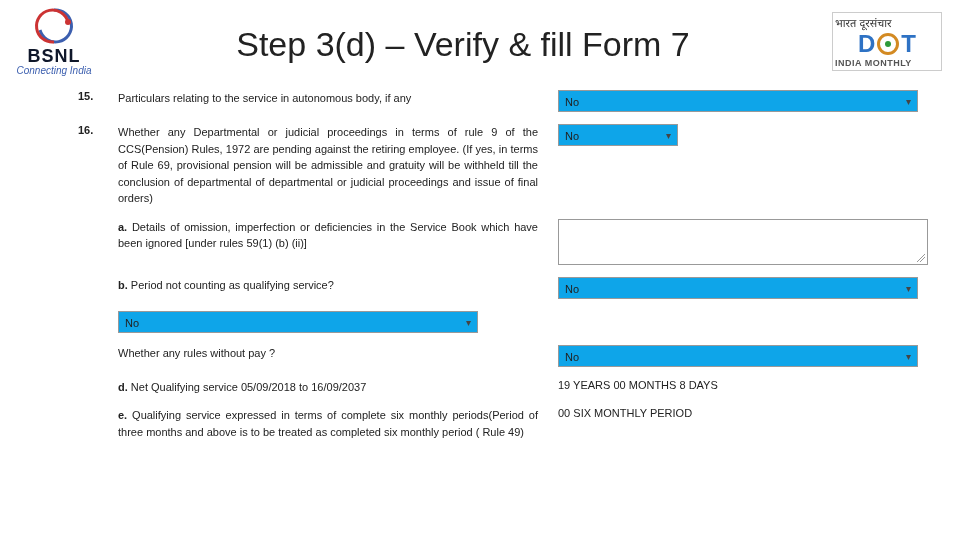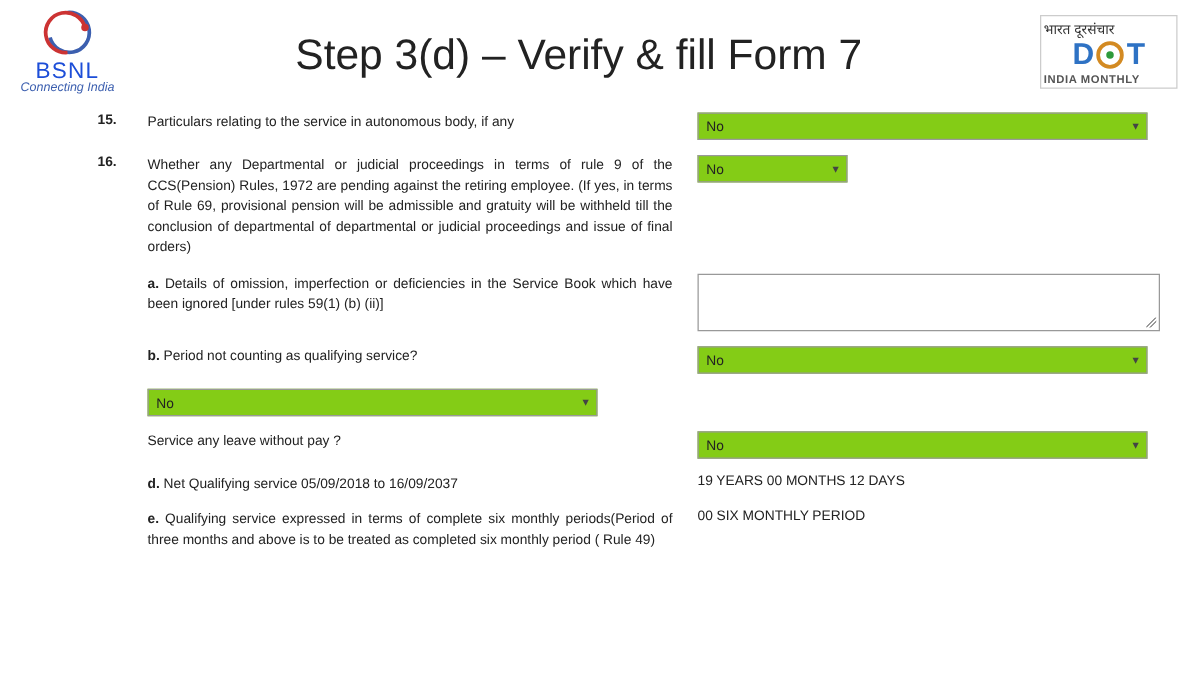--- a/index.html
+++ b/index.html
@@ -14,21 +14,21 @@
       overflow: hidden;
     }
     .header {
       display: flex;
       align-items: center;
       justify-content: space-between;
       padding: 6px 18px 4px 14px;
     }
     .bsnl-logo { width: 80px; display: flex; flex-direction: column; align-items: center; }
     .bsnl-swirl { width: 40px; height: 40px; }
-    .bsnl-text { font-size: 18px; font-weight: normal; color: #1d4ed8; letter-spacing: 1px; }
+    .bsnl-text { font-size: 18px; font-weight: bold; color: #0f172a; letter-spacing: 1px; }
     .bsnl-tagline { font-size: 10px; color: #3c5faf; font-style: italic; font-family: Liberation Sans, sans-serif; margin-top: -2px; }
     .title {
       font-size: 34px;
       font-weight: 400;
       font-family: "Segoe UI", Arial, sans-serif;
       text-align: center;
       flex: 1;
       margin-top: 6px;
     }
     .dot-logo-box { width: 110px; border: 1px solid #ccc; padding: 2px; text-align: left; }
@@ -48,21 +48,21 @@
     .row {
       display: flex;
       align-items: flex-start;
       margin-bottom: 12px;
     }
     .num-col { width: 40px; font-weight: bold; font-size: 11px; }
     .label-col { width: 440px; padding-right: 20px; font-size: 11px; line-height: 1.5; text-align: justify; }
     .value-col { flex: 1; font-size: 11px; }
     .select {
       border: 1px solid #999;
-      background: #84cc16;
+      background: #0ea5e9;
       height: 22px;
       line-height: 22px;
       padding: 0 6px;
       font-size: 11px;
       position: relative;
       display: inline-block;
     }
     .select::after {
       content: "▾";
       position: absolute;
@@ -154,30 +154,30 @@
 
   <div class="row subrow">
     <div class="num-col"></div>
     <div class="value-col">
       <div class="select wide">No</div>
     </div>
   </div>
 
   <div class="row subrow">
     <div class="num-col"></div>
-    <div class="label-col">Service any leave without pay ?</div>
+    <div class="label-col">Whether any rules without pay ?</div>
     <div class="value-col">
       <div class="select wide">No</div>
     </div>
   </div>
 
   <div class="row subrow">
     <div class="num-col"></div>
     <div class="label-col"><span class="bold-sub">d.</span> <span>Net Qualifying service 05/09/2018 to 16/09/2037</span></div>
-    <div class="value-col">19 YEARS 00 MONTHS 12 DAYS</div>
+    <div class="value-col">19 YEARS 00 MONTHS 8 DAYS</div>
   </div>
 
   <div class="row subrow">
     <div class="num-col"></div>
     <div class="label-col"><span class="bold-sub">e.</span> <span>Qualifying service expressed in terms of complete six monthly periods(Period of three months and above is to be treated as completed six monthly period ( Rule 49)</span></div>
     <div class="value-col">00 SIX MONTHLY PERIOD</div>
   </div>
 
 </div>
 

